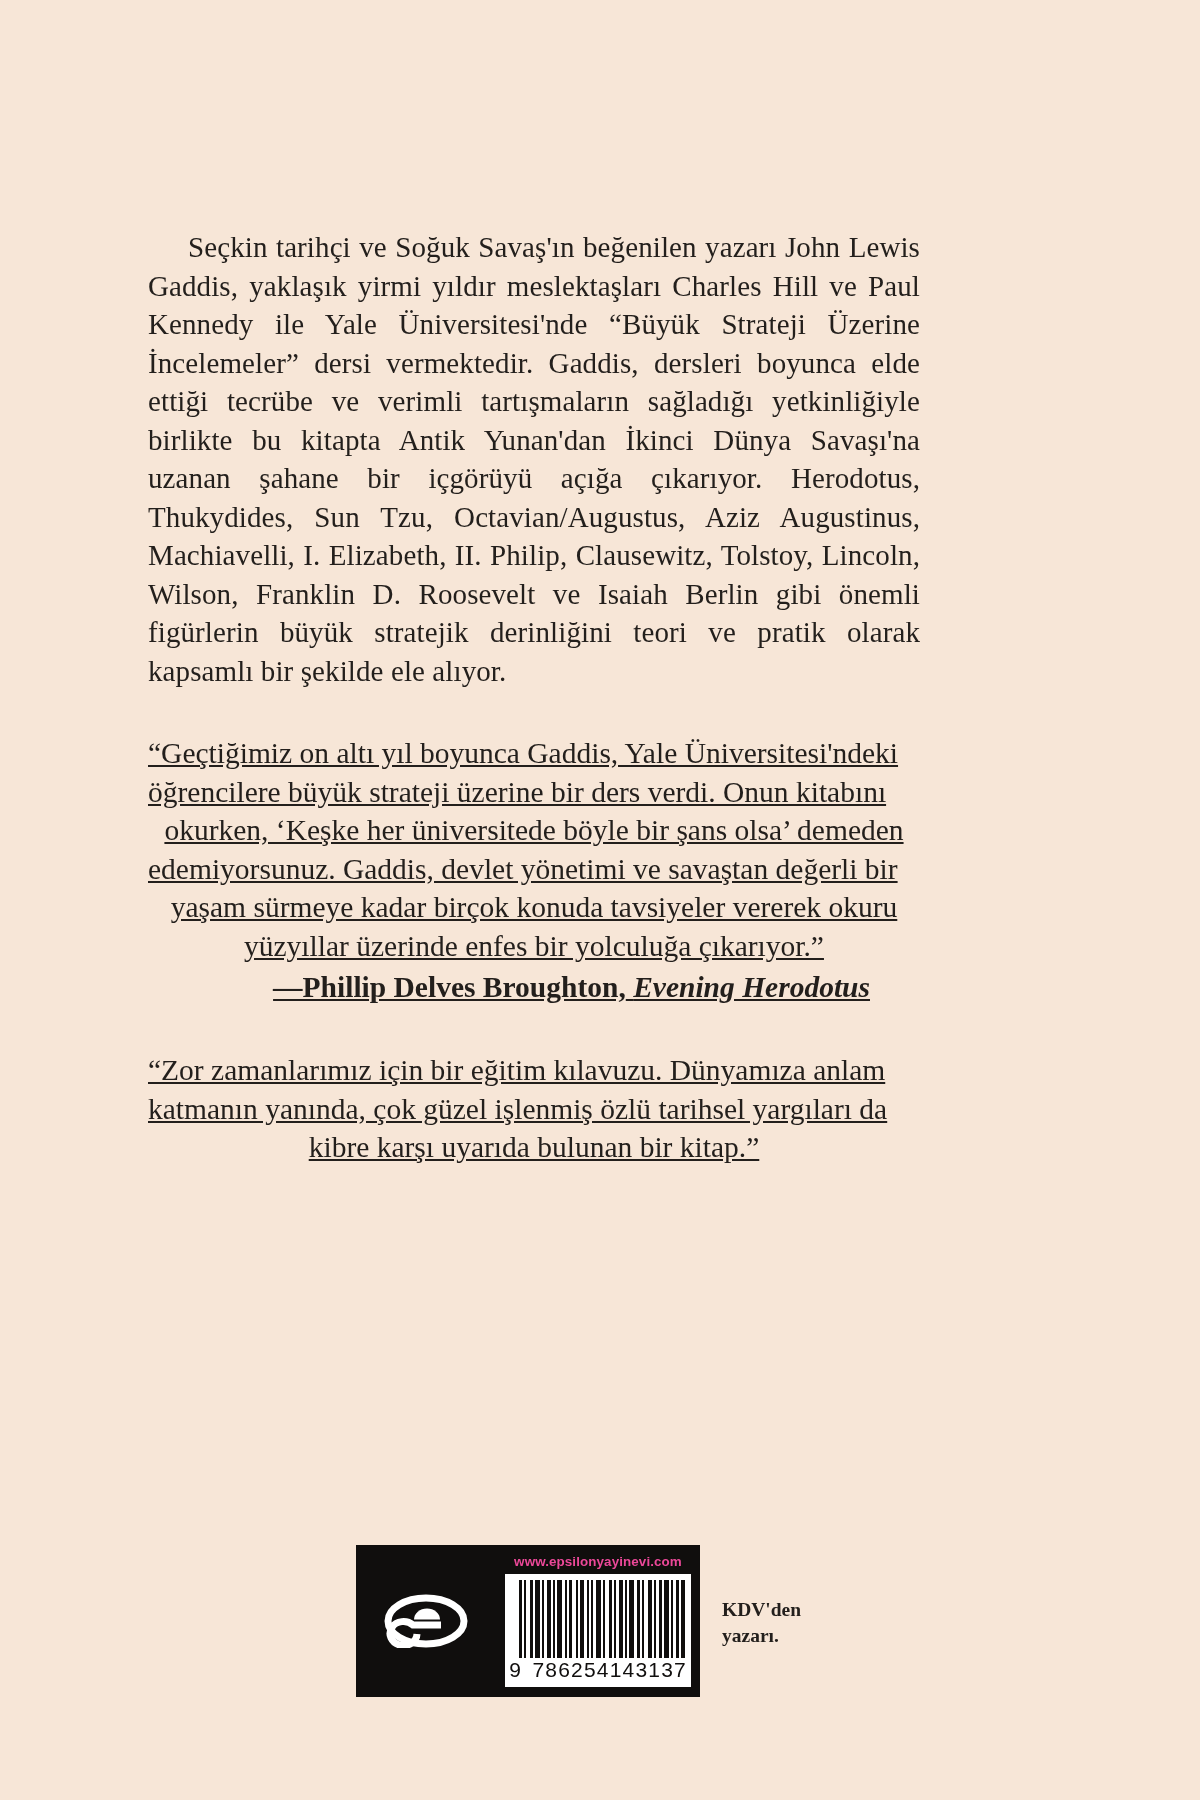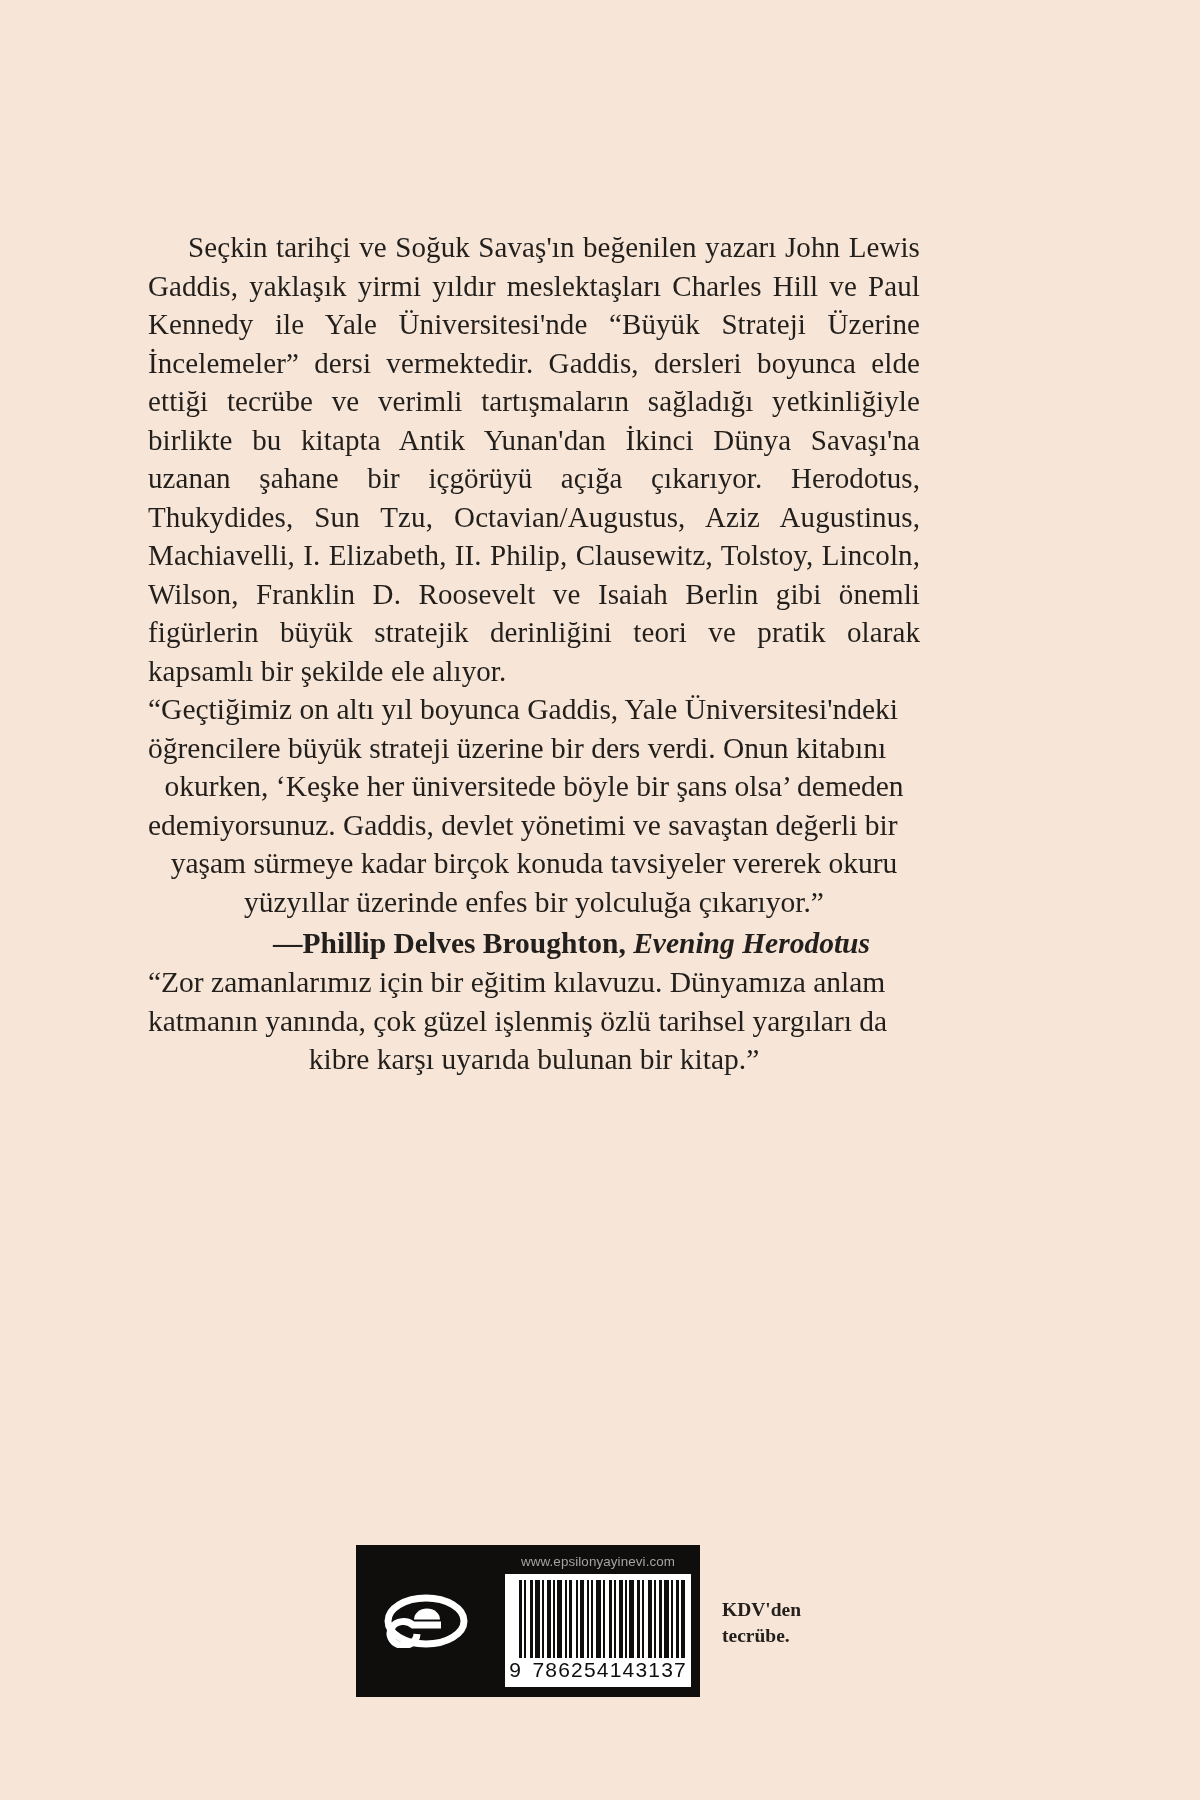--- a/index.html
+++ b/index.html
@@ -33,22 +33,24 @@
     font-size: 29px;
     line-height: 38.5px;
     text-align: justify;
     text-align-last: left;
     letter-spacing: 0.1px;
     margin: 0;
   }
   .blurb .indent { display: inline-block; width: 40px; }
 
   .quote-block {
+    margin-top: 44px;
     font-size: 29.5px;
     line-height: 38.5px;
+    text-decoration: underline;
   }
   .quote-line {
     display: block;
     white-space: nowrap;
   }
   .q-left   { text-align: left; }
   .q-center { text-align: center; }
 
   .attrib {
     display: block;
@@ -92,23 +94,23 @@
     position: absolute;
     left: 496px;
     top: 0px;
     width: 204px;
     height: 152px;
     background: #100e0d;
     box-sizing: border-box;
     padding: 9px 9px 8px 9px;
   }
   .bc-url {
-    color: #a3a3a3;
+    color: #ec4899;
     font-family: "Liberation Sans", "DejaVu Sans", sans-serif;
-    font-weight: normal;
+    font-weight: bold;
     font-size: 13.4px;
     letter-spacing: 0.1px;
     text-align: center;
     line-height: 16px;
     white-space: nowrap;
   }
   .bc-white {
     margin-top: 4px;
     background: #ffffff;
     height: 113px;
@@ -263,18 +265,18 @@
         <div class="bc-digits">
           <span class="d1">9</span>
           <span class="d2">786254</span>
           <span class="d3">143137</span>
         </div>
       </div>
     </div>
 
     <div class="kdv">
       <span>KDV'den</span>
-      <span>tecrübe.</span>
+      <span>yazarı.</span>
     </div>
 
   </div>
 
 </div>
 
 </body></html>

